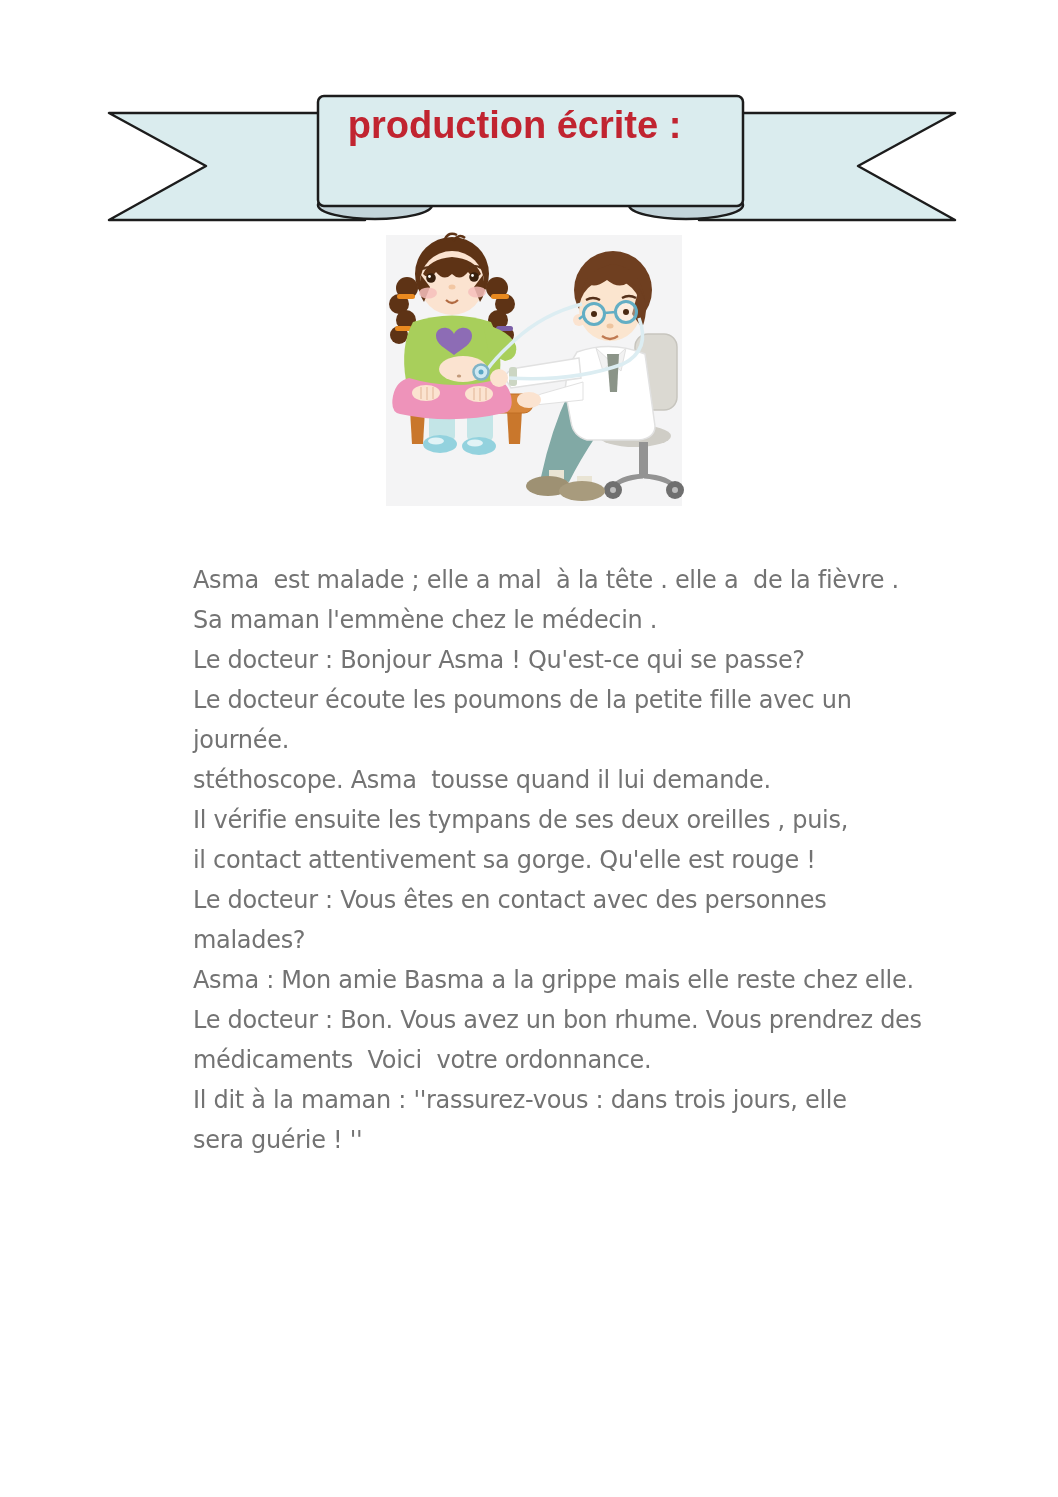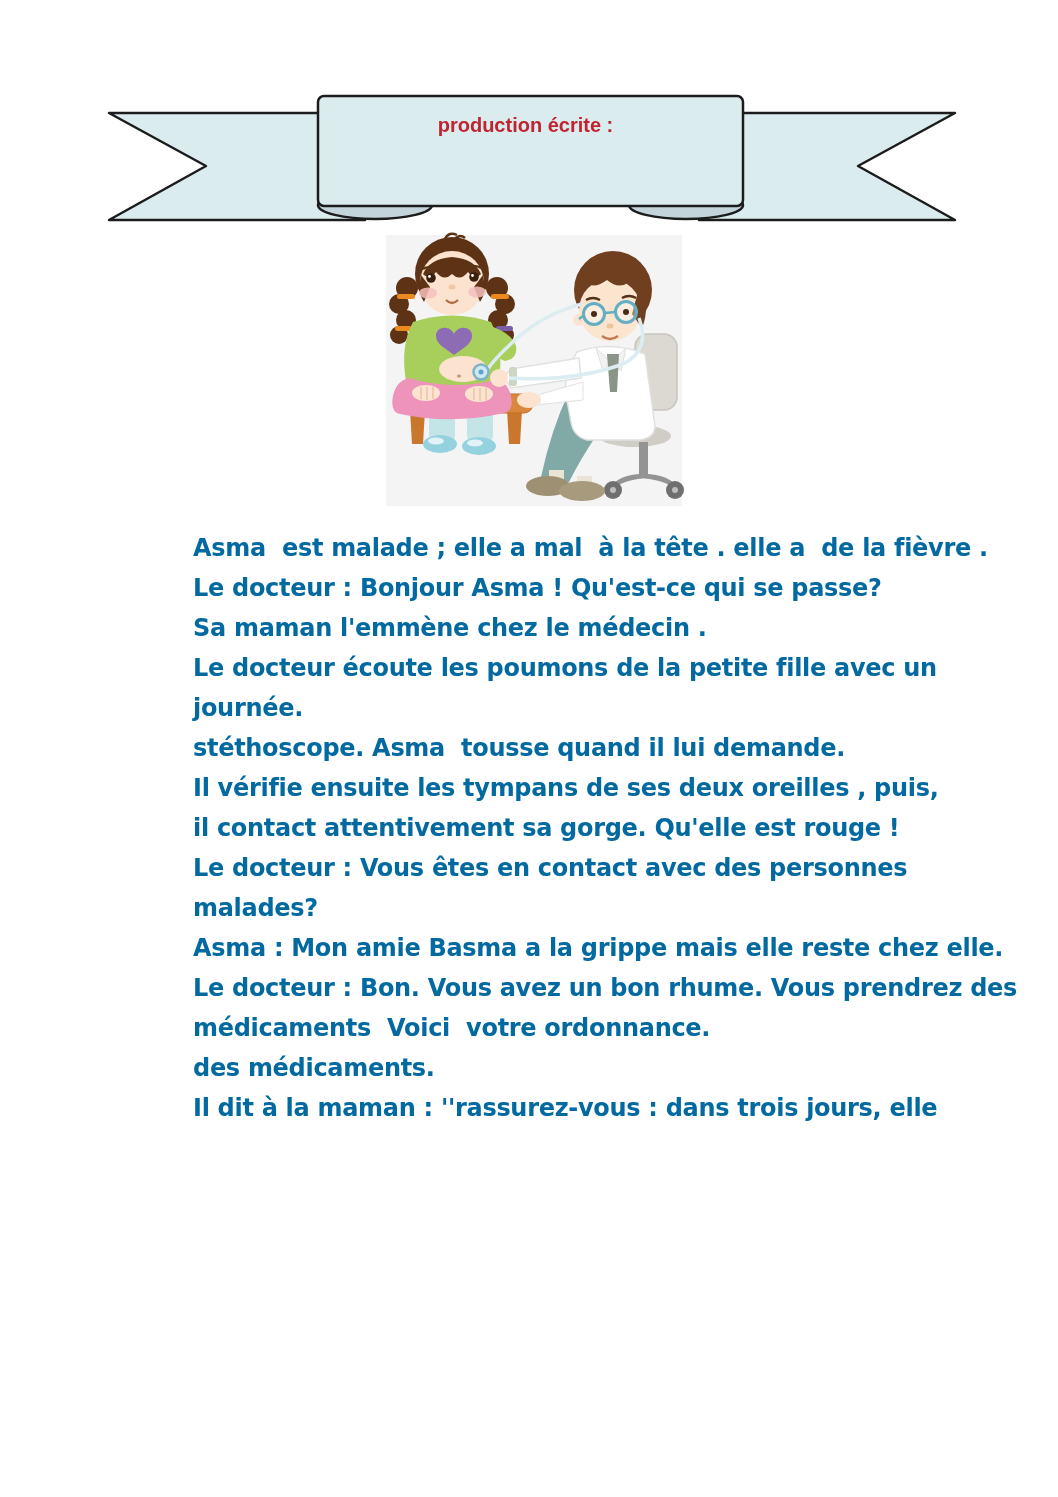--- a/index.html
+++ b/index.html
@@ -14,46 +14,45 @@
   
   .ribbon-wrap{
     position:absolute;
     left:103px; top:88px;
     width:858px; height:148px;
   }
   .ribbon-wrap svg{display:block;}
   .ribbon-shape{fill:var(--ribbon-fill,#daecee);}
   .banner-text{
     position:absolute;
-    left:210px; top:14px;
+    left:199px; top:14px;
     width:425px;
     text-align:center;
     color:var(--title-color,#c12430);
     font-family:"Liberation Sans", sans-serif;
     font-weight:bold;
-    font-size:20px;
+    font-size:38px;
     line-height:46px;
     letter-spacing:0px;
   }
   
   .illustration{
     position:absolute;
     left:383px; top:230px;
     width:302px; height:282px;
   }
   
   .story{
     position:absolute;
-    left:193px; top:528px;
+    left:193px; top:560px;
     width:720px;
-    color:#0369a1;
+    color:#737373;
     font-size:24px;
     line-height:40px;
     letter-spacing:-0.3px;
-    font-weight:bold;
   }
   .story-line{white-space:pre;}
 </style>
 </head>
 <body>
 
 <div class="page">
 
   <div class="ribbon-wrap">
     <svg width="858" height="148" viewBox="0 0 858 148">
@@ -200,29 +199,29 @@
     <g>
       <path d="M199,74 Q160,84 132,110 Q112,128 104,140" stroke="#dcedf2" stroke-width="3.5" fill="none"></path>
       <path d="M256,88 Q268,120 240,134 Q190,152 126,148" stroke="#dcedf2" stroke-width="3.5" fill="none"></path>
       <circle cx="98" cy="142" r="7.5" fill="#cfe9f2" stroke="#7fb3c6" stroke-width="2.5"></circle>
       <circle cx="98" cy="142" r="2.5" fill="#58a7c4"></circle>
     </g>
   </svg>
 
   <div class="story">
       <div class="story-line">Asma  est malade ; elle a mal  à la tête . elle a  de la fièvre .</div>
+      <div class="story-line">Sa maman l'emmène chez le médecin .</div>
       <div class="story-line">Le docteur : Bonjour Asma ! Qu'est-ce qui se passe?</div>
-      <div class="story-line">Sa maman l'emmène chez le médecin .</div>
       <div class="story-line">Le docteur écoute les poumons de la petite fille avec un</div>
       <div class="story-line">journée.</div>
       <div class="story-line">stéthoscope. Asma  tousse quand il lui demande.</div>
       <div class="story-line">Il vérifie ensuite les tympans de ses deux oreilles , puis,</div>
       <div class="story-line">il contact attentivement sa gorge. Qu'elle est rouge !</div>
       <div class="story-line">Le docteur : Vous êtes en contact avec des personnes</div>
       <div class="story-line">malades?</div>
       <div class="story-line">Asma : Mon amie Basma a la grippe mais elle reste chez elle.</div>
       <div class="story-line">Le docteur : Bon. Vous avez un bon rhume. Vous prendrez des</div>
       <div class="story-line">médicaments  Voici  votre ordonnance.</div>
-      <div class="story-line">des médicaments.</div>
       <div class="story-line">Il dit à la maman : ''rassurez-vous : dans trois jours, elle</div>
+      <div class="story-line">sera guérie ! ''</div>
     </div>
 
 </div>
 
 </body></html>

